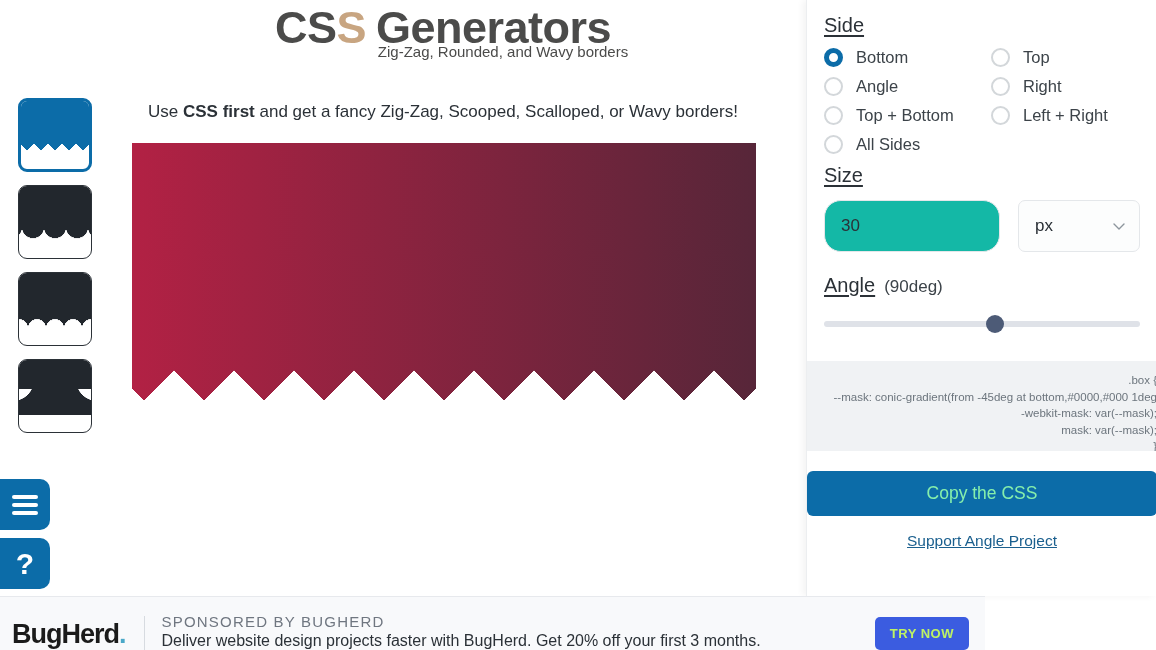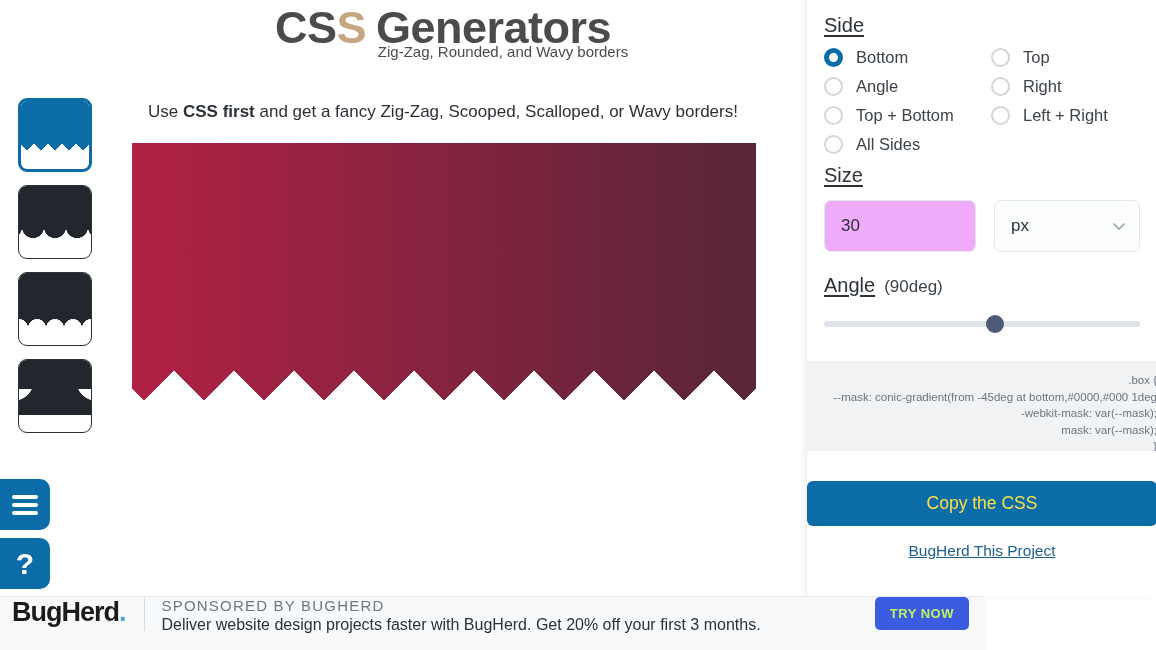--- a/index.html
+++ b/index.html
@@ -221,24 +221,24 @@
     font-size: 16.5px;
     color: #3c4349;
   }
 
   .size-row {
     margin-top: 13px;
     display: flex;
     gap: 18px;
   }
   .size-input {
-    width: 152px; height: 52px;
+    width: 176px; height: 52px;
     border: 1px solid #e4e7ea;
-    border-radius: 7px;
-    background: #f0abfc;
+    border-radius: 17px;
+    background: #14b8a6;
     font-size: 17px;
     color: #2b3137;
     padding: 0 16px;
     font-family: "Liberation Sans", sans-serif;
     outline: none;
   }
   .unit-select {
     position: relative;
     width: 150px; height: 52px;
     border: 1px solid #e4e7ea;
@@ -303,28 +303,28 @@
   .code-box pre {
     margin: 0;
     font-family: "Liberation Sans", sans-serif;
     font-size: 11.5px;
     line-height: 16.5px;
     color: #6c757d;
     white-space: pre;
   }
 
   .copy-btn {
-    margin-top: 30px;
+    margin-top: 20px;
     margin-left: -17px;
     width: 350px;
     height: 45px;
     background: #0c6ca8;
     border: none;
     border-radius: 6px;
-    color: #fde047;
+    color: #86efac;
     font-size: 17.5px;
     font-family: "Liberation Sans", sans-serif;
     cursor: pointer;
   }
   .support-link {
     margin-top: 16px;
     margin-left: -17px;
     width: 350px;
     text-align: center;
     font-size: 15.5px;
@@ -335,21 +335,21 @@
 
   
   .ad {
     position: absolute;
     left: 0; bottom: 0;
     width: 985px;
     height: 54px;
     background: #f8f9fb;
     border-top: 1px solid #e7e9ed;
     display: flex;
-    align-items: flex-start;
+    align-items: flex-end;
     padding: 0 16px 0 12px;
   }
   .ad-logo {
     font-size: 27px;
     font-weight: bold;
     letter-spacing: -1px;
     color: #1b1b1b;
     font-family: "Liberation Sans", sans-serif;
     white-space: nowrap;
   }
@@ -493,21 +493,21 @@
     <div class="code-box">
       <pre>.box {
   --mask: conic-gradient(from -45deg at bottom,#0000,#000 1deg
  -webkit-mask: var(--mask);
         mask: var(--mask);
 }</pre>
     </div>
 
     <button class="copy-btn">Copy the CSS</button>
 
-    <div class="support-link">BugHerd This Project</div>
+    <div class="support-link">Support Angle Project</div>
 
   </div>
 
   <div class="ad">
     <div class="ad-logo"><span>BugHerd</span><span class="dot">.</span></div>
     <div class="ad-sep"></div>
     <div class="ad-text">
       <div class="ad-kicker">SPONSORED BY BUGHERD</div>
       <div class="ad-copy">Deliver website design projects faster with BugHerd. Get 20% off your first 3 months.</div>
     </div>

